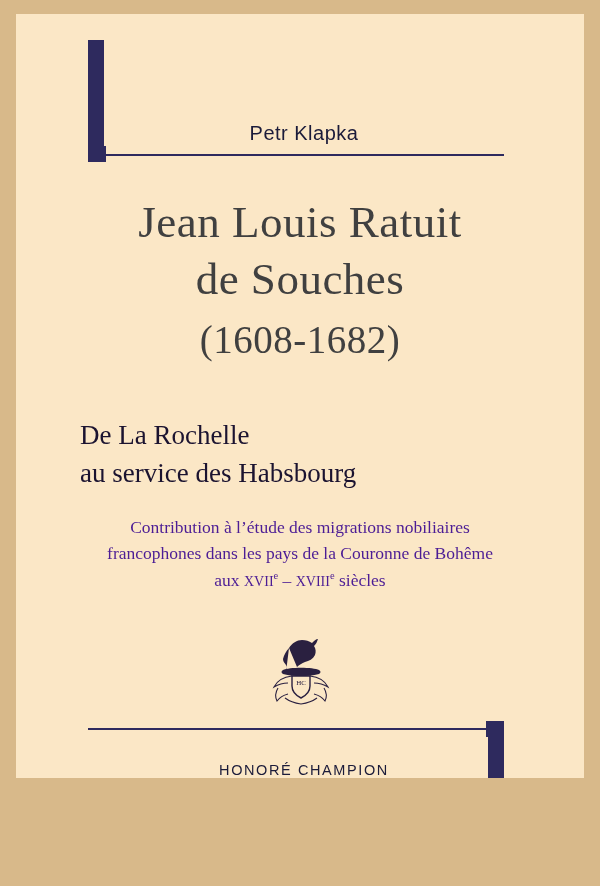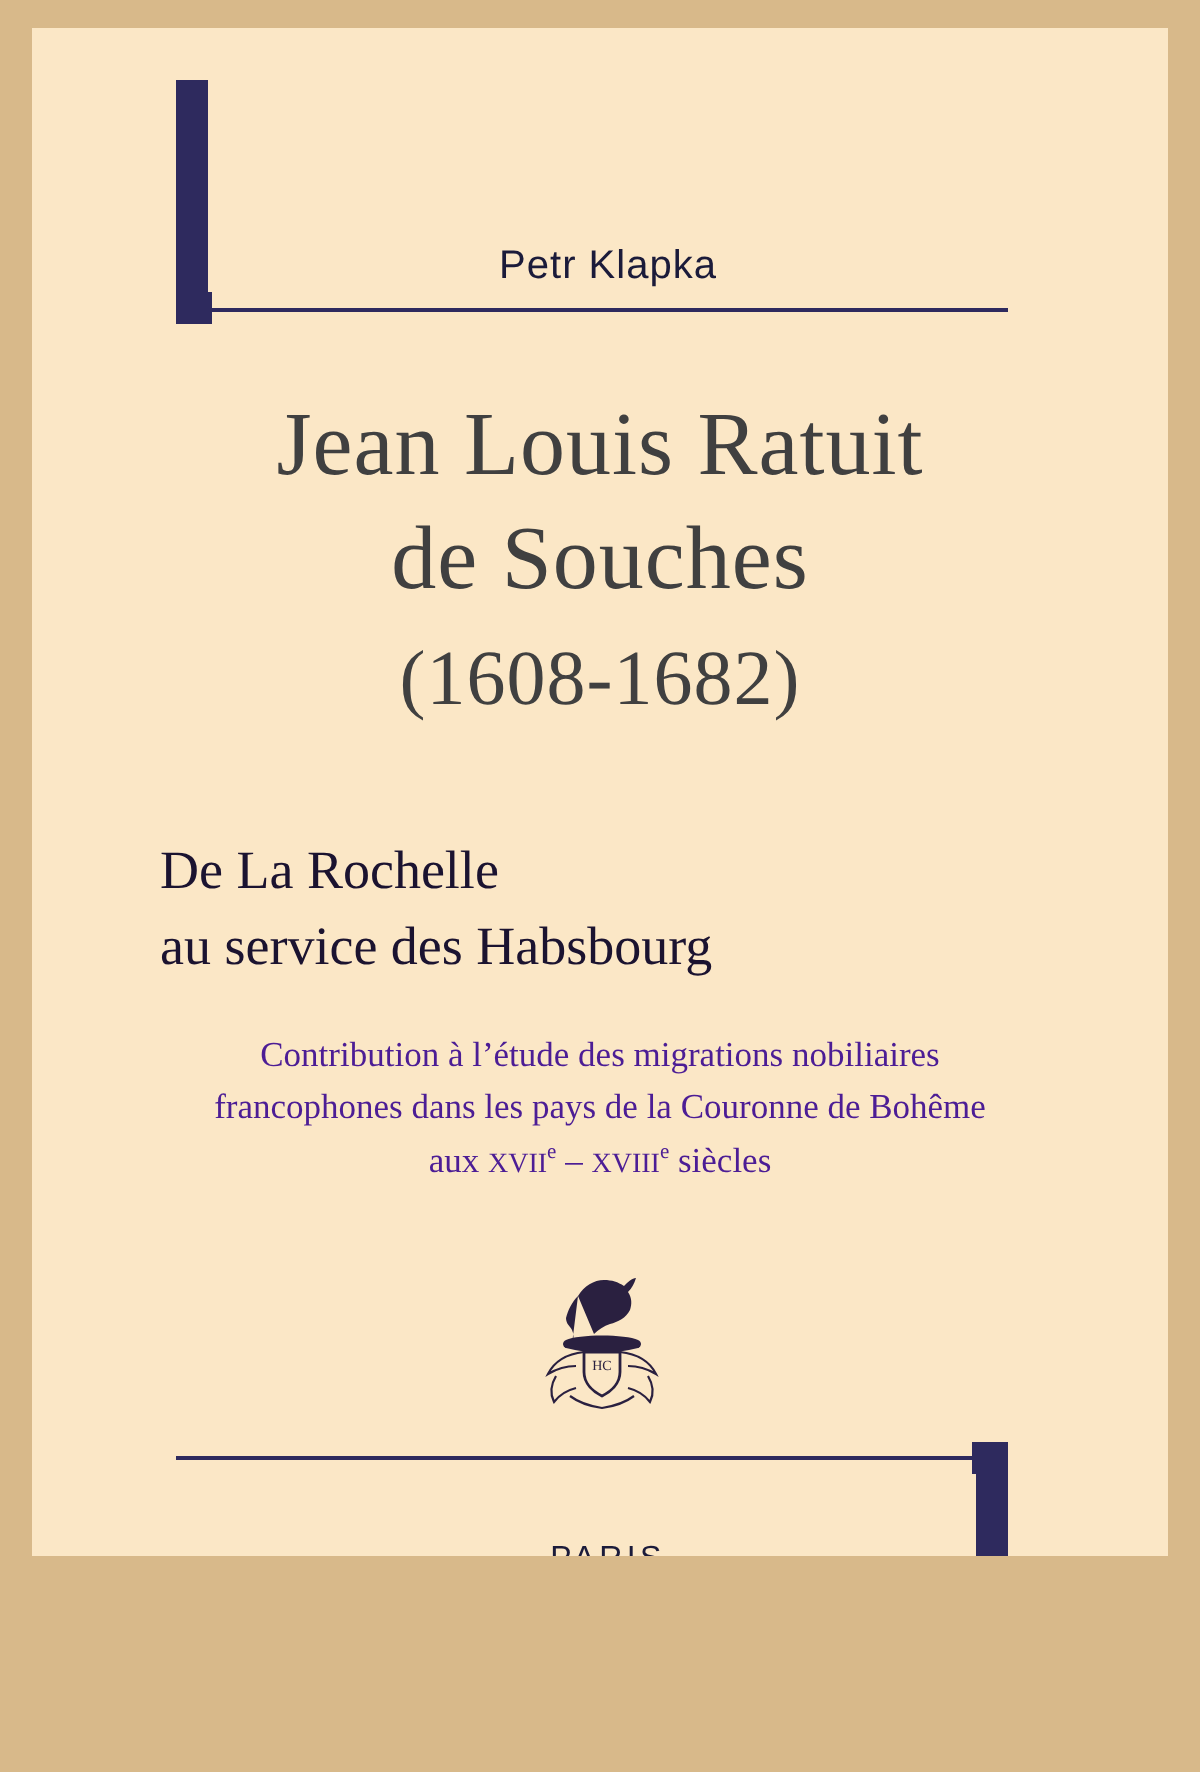--- a/index.html
+++ b/index.html
@@ -212,16 +212,17 @@
       </g>
       <text x="42" y="59" text-anchor="middle" font-family="Liberation Serif, serif" font-size="7" fill="#2a2040">HC</text>
     </svg>
   </div>
 
   <div class="rule-bottom"></div>
   <div class="bar-bottom-horiz"></div>
   <div class="bar-bottom-vert"></div>
 
   <div class="publisher">
+    <div class="name">HONORÉ CHAMPION</div>
     <div class="city">PARIS</div>
   </div>
 
 </div>
 
 </body></html>

